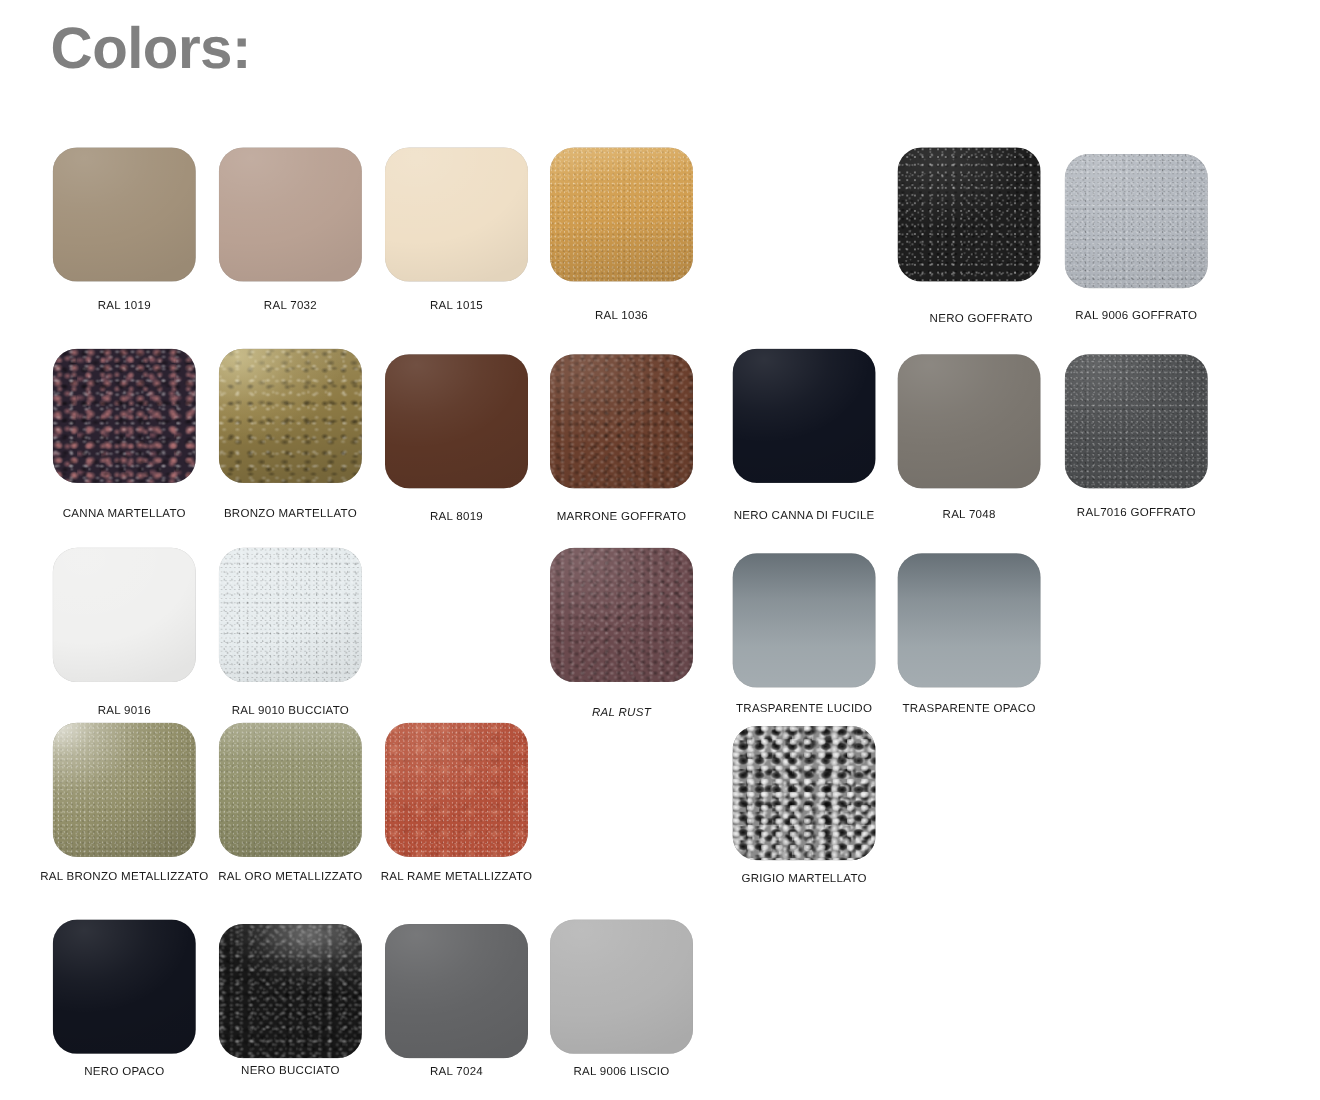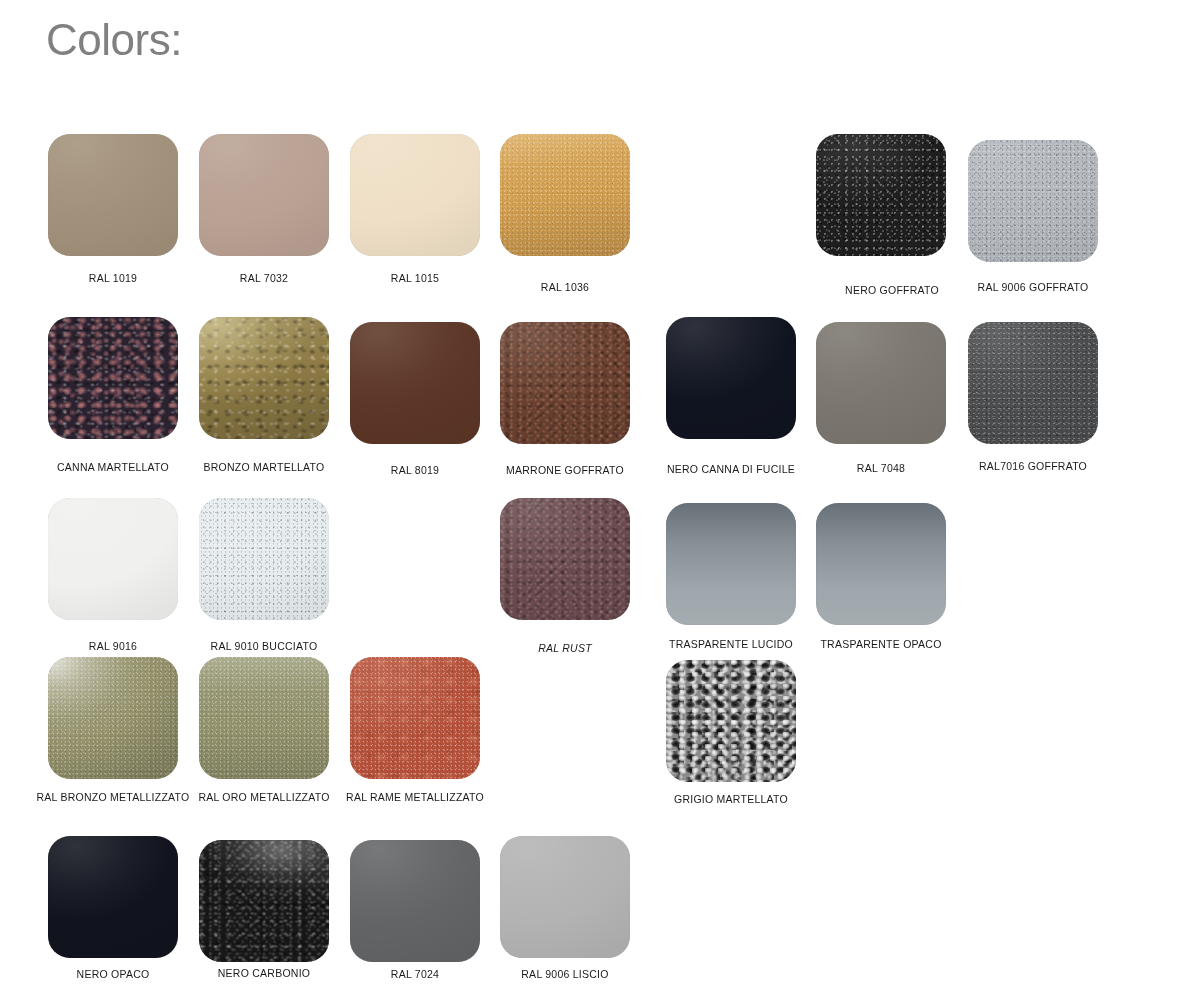--- a/index.html
+++ b/index.html
@@ -17,22 +17,22 @@
     font-family: "Liberation Sans", sans-serif;
     -webkit-font-smoothing: antialiased;
   }
 
   
   #page-title {
     position: absolute;
     left: 46px;
     top: 17px;
     font-family: "Liberation Sans", sans-serif;
-    font-size: 44px;
-    font-weight: 400;
+    font-size: 53px;
+    font-weight: 700;
     letter-spacing: -0.5px;
     color: #808080;
     line-height: 1.05;
     white-space: nowrap;
   }
 
   
   #swatch-grid {
     position: absolute;
     left: 0;
@@ -393,21 +393,21 @@
       <div class="swatch-label" style="position: absolute; left: 50%; transform: translateX(-50%); top: 132px; margin-top: 0px;">NERO OPACO</div>
     </div>
     <div class="swatch-cell" style="left: 199px; top: 840px; width: 130px;">
       <div class="swatch-chip" style="width: 130px; height: 122px; border-radius: 22px;">
         <div class="chip-base" style="background: rgb(24, 24, 24);"></div>
         <div class="chip-tex tex-pebble"></div>
         <div class="chip-tex tex-hammer"></div>
         <div class="chip-tex sheen-gloss"></div>
         <div class="chip-edge" style="border-radius: 22px;"></div>
       </div>
-      <div class="swatch-label" style="position: absolute; left: 50%; transform: translateX(-50%); top: 127px; margin-top: 0px;">NERO CARBONIO</div>
+      <div class="swatch-label" style="position: absolute; left: 50%; transform: translateX(-50%); top: 127px; margin-top: 0px;">NERO BUCCIATO</div>
     </div>
     <div class="swatch-cell" style="left: 350px; top: 840px; width: 130px;">
       <div class="swatch-chip" style="width: 130px; height: 122px; border-radius: 22px;">
         <div class="chip-base" style="background: rgb(99, 100, 102);"></div>
         <div class="chip-tex tex-smooth"></div>
         <div class="chip-edge" style="border-radius: 22px;"></div>
       </div>
       <div class="swatch-label" style="position: absolute; left: 50%; transform: translateX(-50%); top: 128px; margin-top: 0px;">RAL 7024</div>
     </div>
     <div class="swatch-cell" style="left: 500px; top: 836px; width: 130px;">

